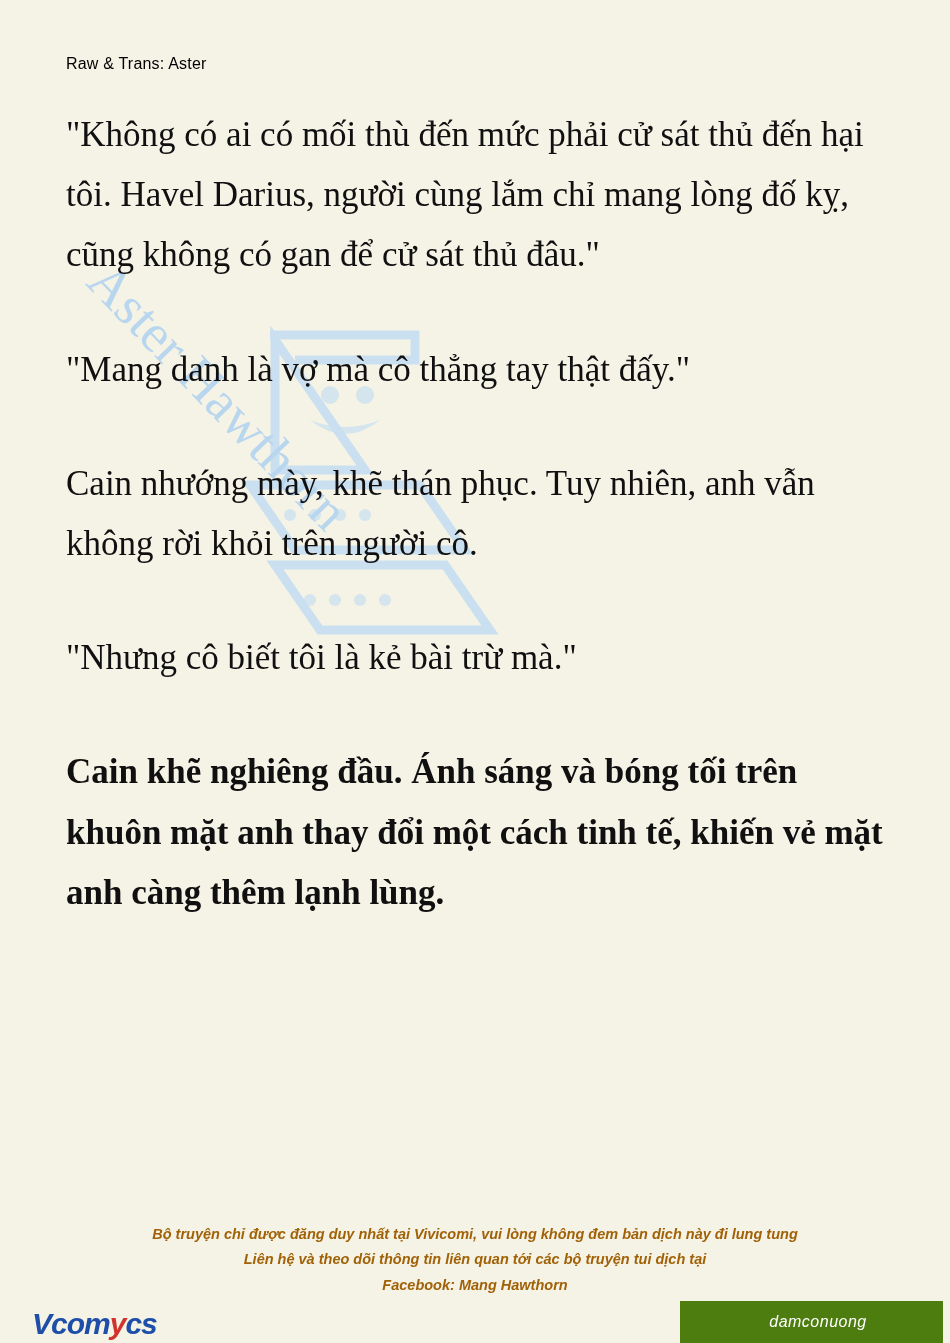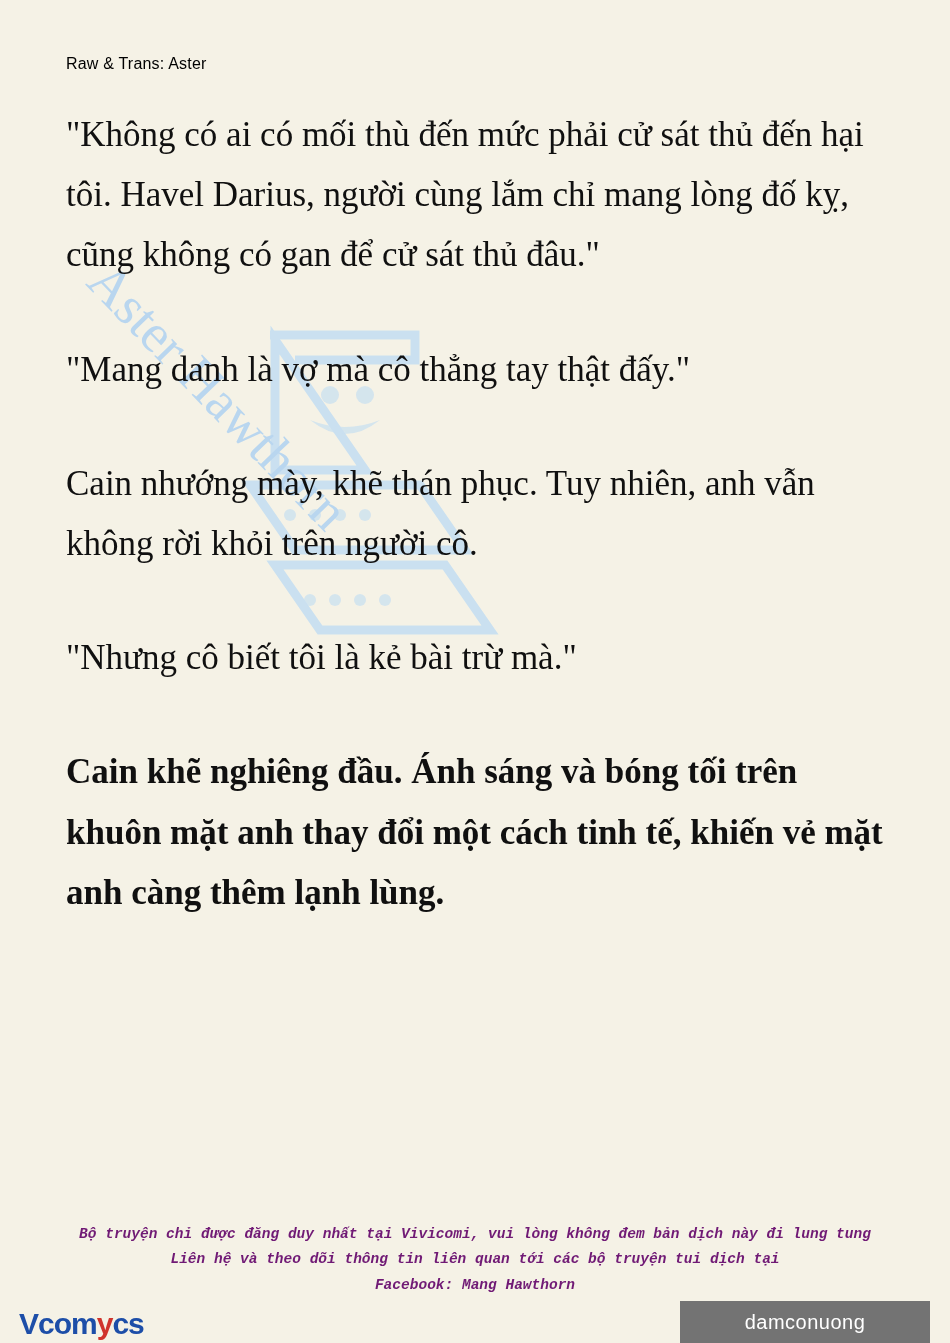--- a/index.html
+++ b/index.html
@@ -67,36 +67,37 @@
     transform-origin: left top;
     white-space: nowrap;
     font-weight: 400;
   }
   .footer-notes {
     position: absolute;
     left: 0;
     right: 0;
     top: 1222px;
     text-align: center;
-    font-family: Liberation Mono, monospace;
+    font-family: Liberation Sans, sans-serif;
     font-size: 14.5px;
     font-style: italic;
     font-weight: bold;
-    color: #701a75;
+    color: #a16207;
     line-height: 1.75;
   }
   .footer-notes div {
     margin: 0;
   }
   .bottom-bar {
     position: absolute;
-    left: 5px;
+    left: 18px;
     bottom: 0;
     width: 925px;
     height: 42px;
+    font-style: italic;
   }
   .bottom-left-logo {
     position: absolute;
     left: 14px;
     bottom: 4px;
     font-family: "Liberation Sans", sans-serif;
     font-size: 30px;
     font-weight: bold;
     letter-spacing: -1px;
     line-height: 1;
@@ -104,28 +105,29 @@
   .logo-v { color: #1d4ea8; }
   .logo-com { color: #1d4ea8; }
   .logo-y { color: #d0342c; }
   .logo-cs { color: #1d4ea8; }
   .bottom-right-tag {
     position: absolute;
     right: 0;
     bottom: 0;
     width: 250px;
     height: 42px;
-    background: #737373;
+    background: #4d7c0f;
     color: #ffffff;
     font-family: "Liberation Sans", sans-serif;
-    font-size: 20px;
+    font-size: 16px;
     display: flex;
     align-items: center;
     justify-content: center;
     letter-spacing: 0.5px;
+    padding-left: 13px;
   }
 </style>
 </head>
 <body>
 
 <div class="page">
 
   <div class="credit-line">Raw &amp; Trans: Aster</div>
 
   <svg class="watermark" viewBox="0 0 430 680" xmlns="http://www.w3.org/2000/svg">

